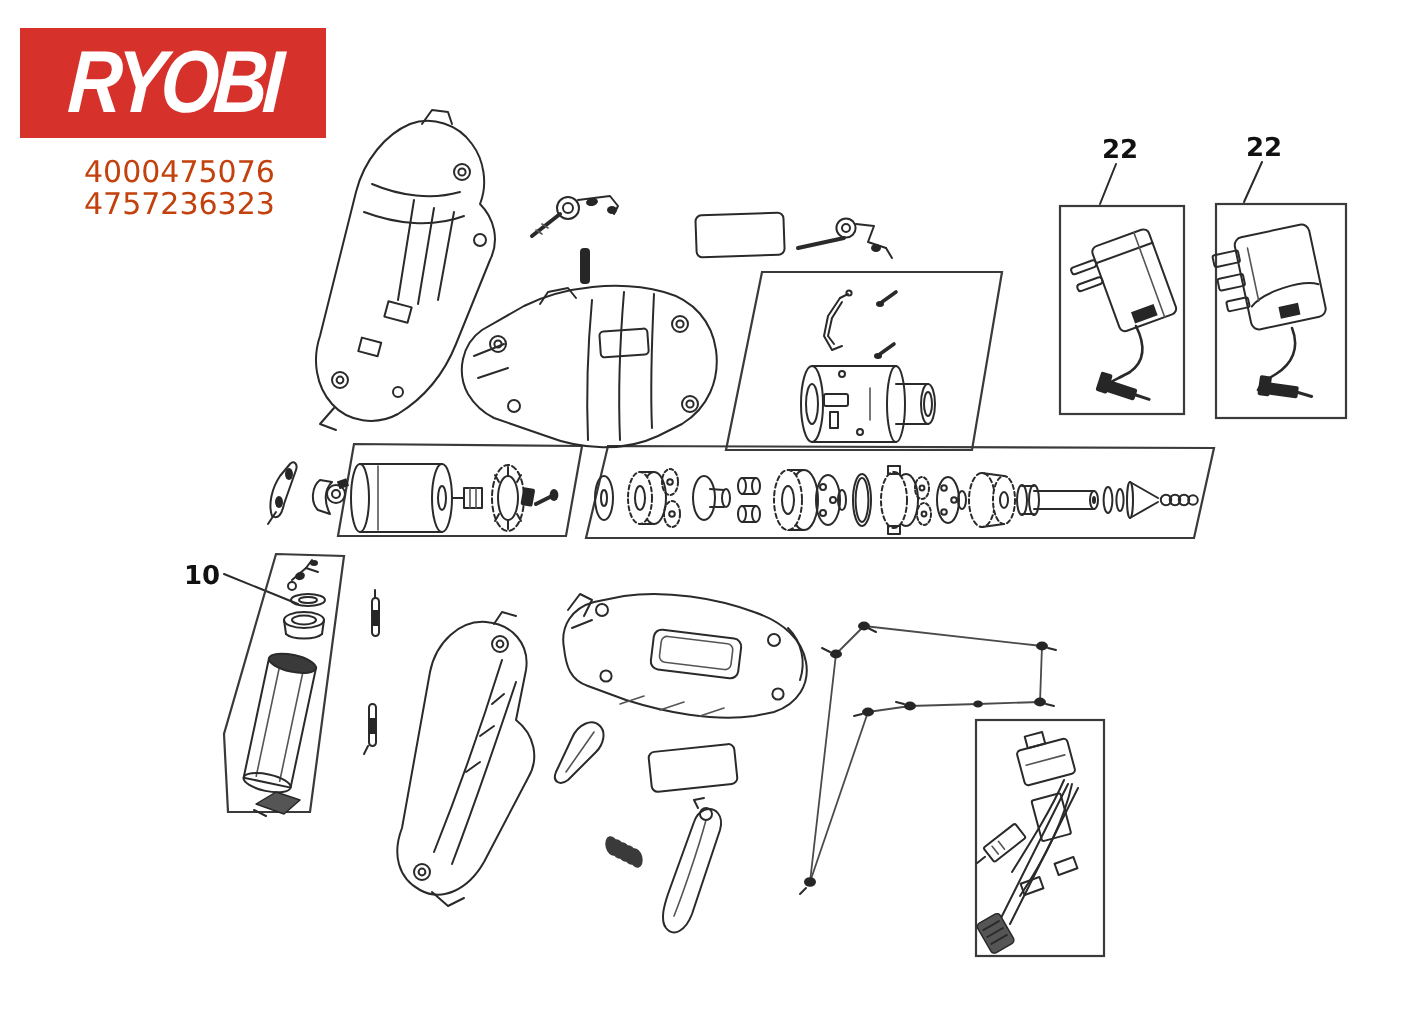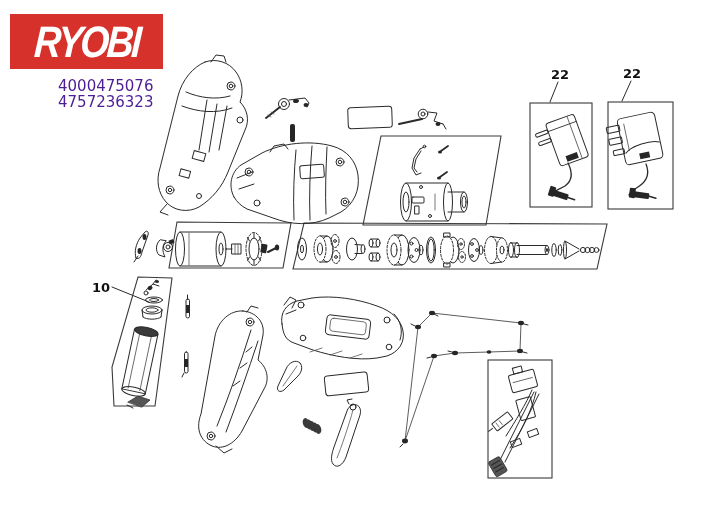--- a/index.html
+++ b/index.html
@@ -10,21 +10,21 @@
   .logo{
     position:absolute;left:10px;top:14px;width:153px;height:55px;
     background:#d6312b;display:flex;align-items:center;justify-content:center;
   }
   .logo-text{
     color:#ffffff;font-family:"Liberation Sans","DejaVu Sans",sans-serif;
     font-weight:bold;font-style:italic;font-size:44px;letter-spacing:-3px;
     transform:scale(.85,1) skewX(-4deg);line-height:1;user-select:none;
   }
   .pn{
-    position:absolute;left:58px;top:79px;color:#4c1d95;
+    position:absolute;left:42px;top:79px;color:#c2410c;
     font-size:15px;line-height:15.5px;letter-spacing:0;
   }
   svg{position:absolute;left:0;top:0;}
   .callout{
     font-family:"DejaVu Sans",sans-serif;font-weight:bold;font-size:13px;fill:#111;
   }
   .ink{stroke:#2a2a2a;fill:none;stroke-width:1;stroke-linecap:round;stroke-linejoin:round;}
   .boxline{stroke:#3a3a3a;fill:none;stroke-width:1.1;}
   .thin{stroke-width:.8;stroke:#555;}
   .dk{fill:#262626;stroke:none;}

